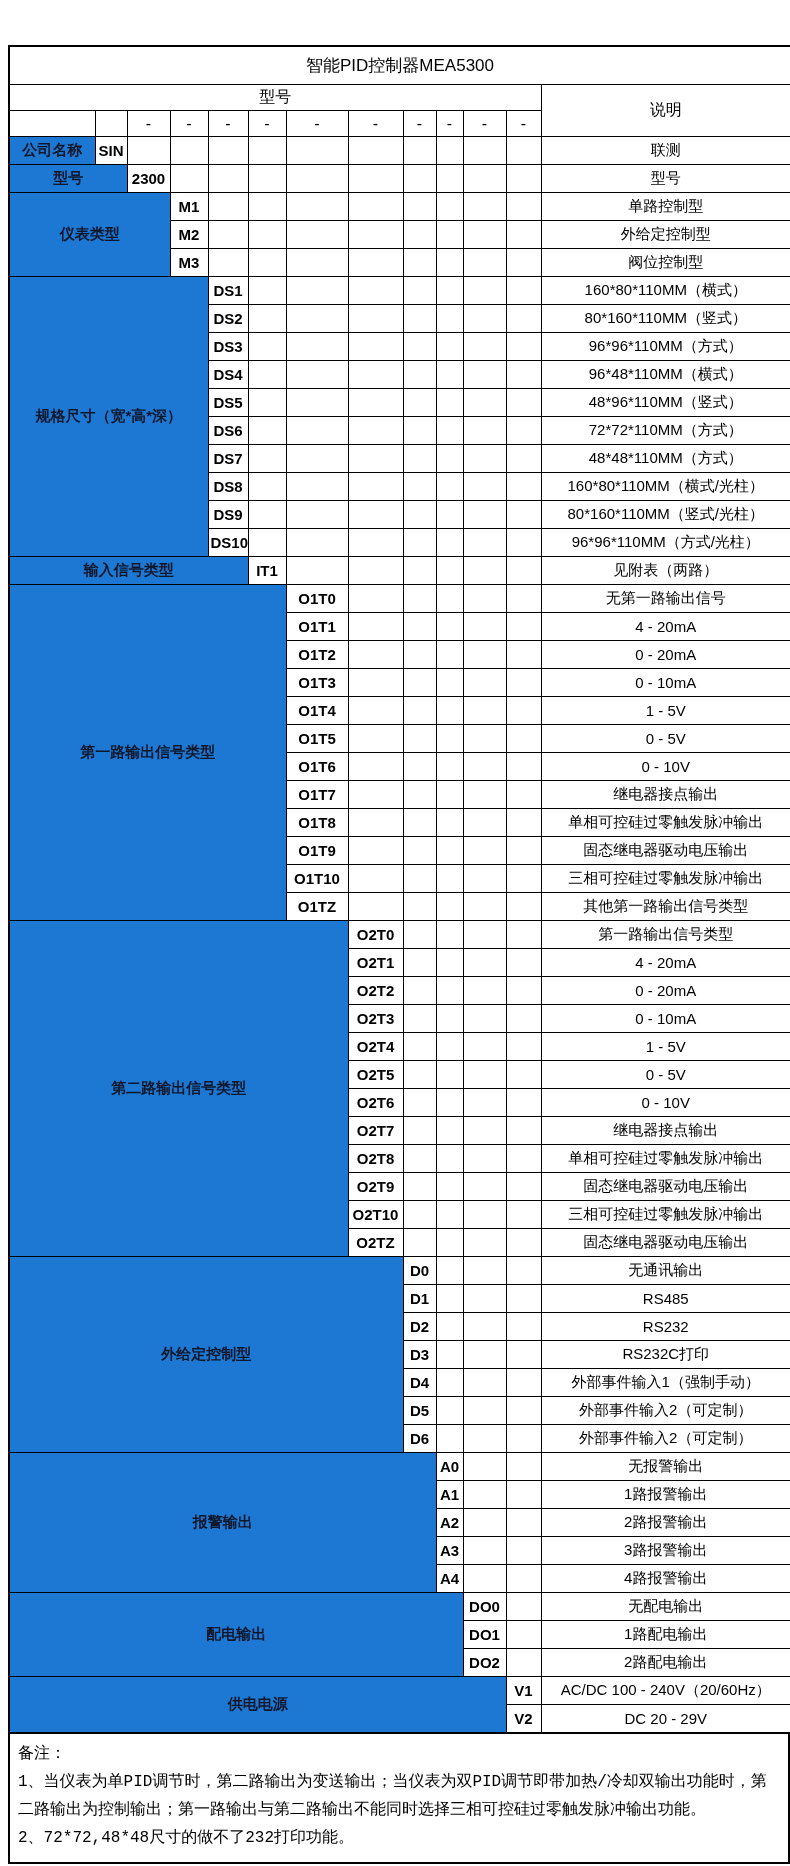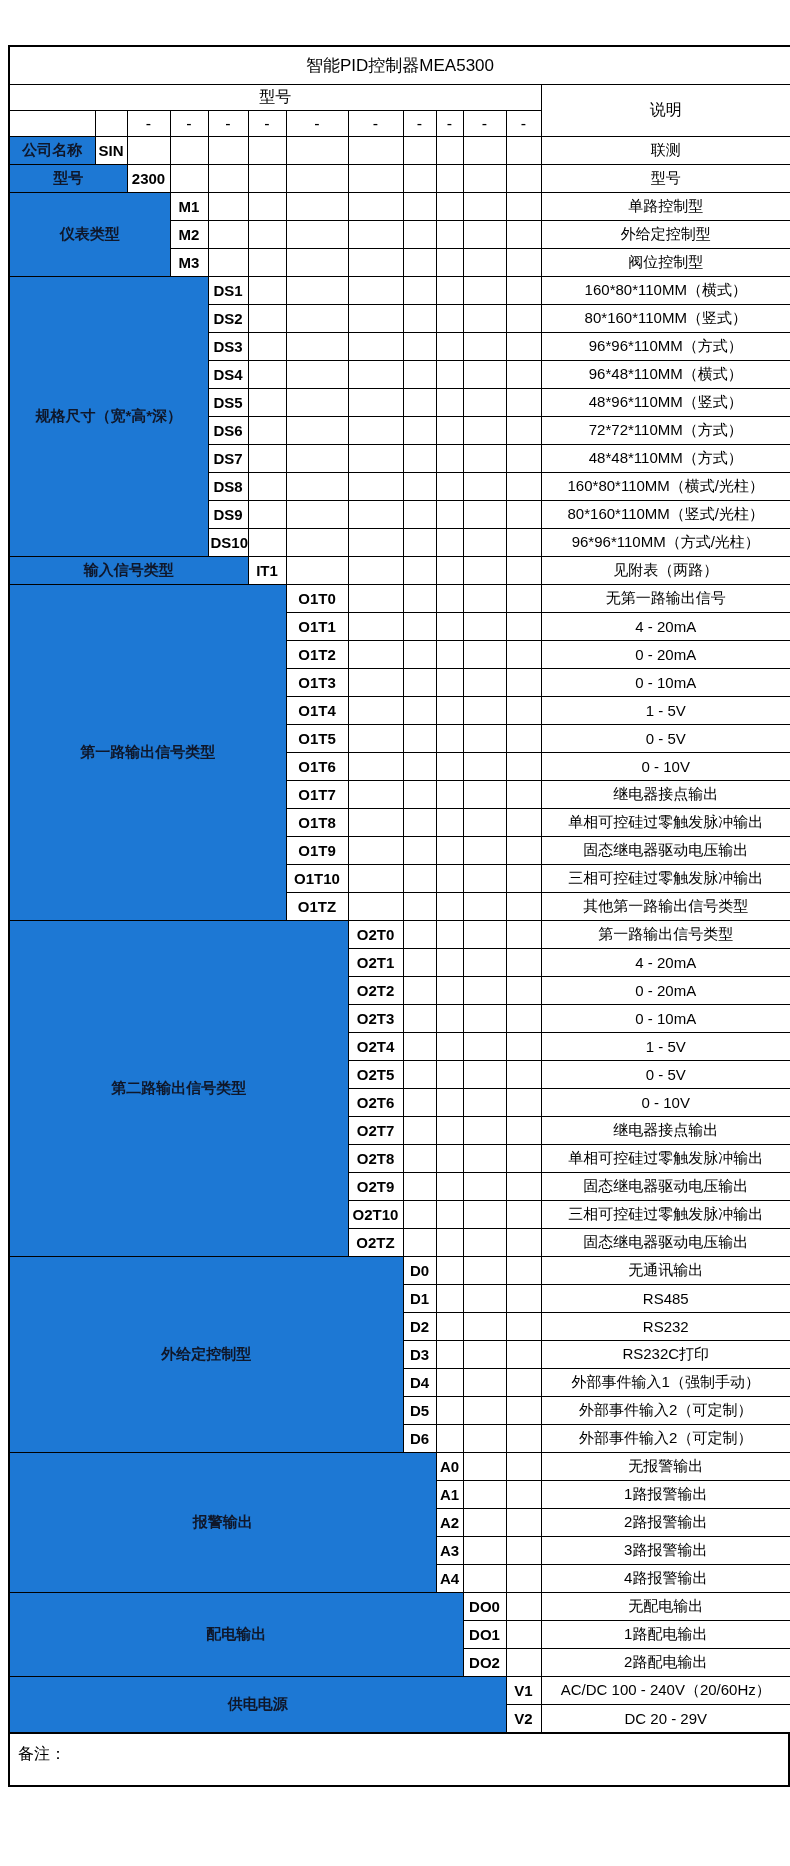--- a/index.html
+++ b/index.html
@@ -24,22 +24,22 @@
   tr.hdr-row td { height:25px; font-size:16px; }
   td.label {
     background:var(--accent); color:#0f172a;
     white-space:normal; font-size:15px;font-weight:bold;
   }
   td.code { text-align:center;font-weight:bold; }
   td.desc { text-align:center; }
   .notes {
     width:782px; box-sizing:border-box;
     border:2px solid var(--border); border-top:none;
-    padding:6px 8px 17px 8px;
-    font-size:16px; line-height:28px; text-align:left;
+    padding:6px 8px 10px 8px;
+    font-size:16px; line-height:28px; text-align:left;font-family:Liberation Mono, monospace;
   }
 </style>
 </head>
 <body>
 
 <div class="sheet">
   <table class="spec">
     <colgroup>
       <col style="width:86px">
         <col style="width:32px">
@@ -577,14 +577,16 @@
         </tr>
         <tr>
           <td class="code">V2</td>
           <td class="desc">DC 20 - 29V</td>
         </tr>
       </tbody>
   </table>
 
   <div class="notes">
     <div>备注：</div>
+    <div>1、当仪表为单PID调节时，第二路输出为变送输出；当仪表为双PID调节即带加热/冷却双输出功能时，第二路输出为控制输出；第一路输出与第二路输出不能同时选择三相可控硅过零触发脉冲输出功能。</div>
+    <div>2、72*72,48*48尺寸的做不了232打印功能。</div>
   </div>
 </div>
 
 </body></html>

